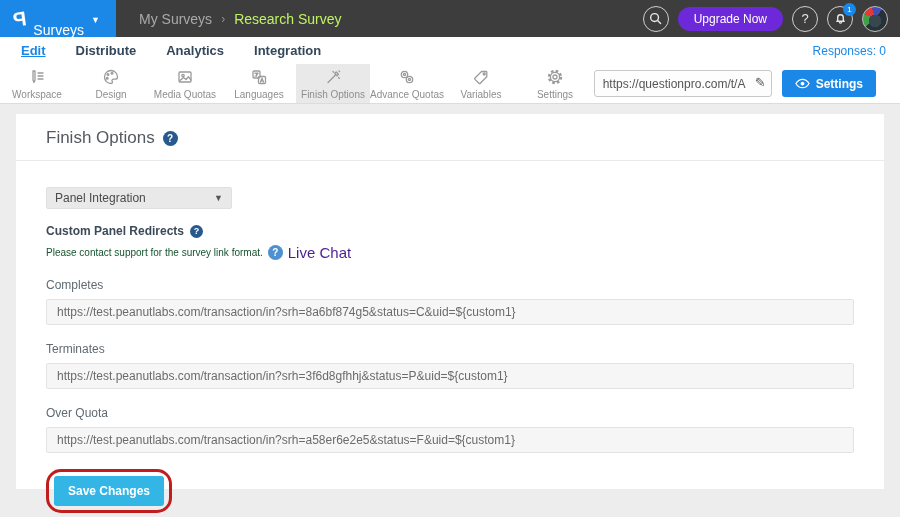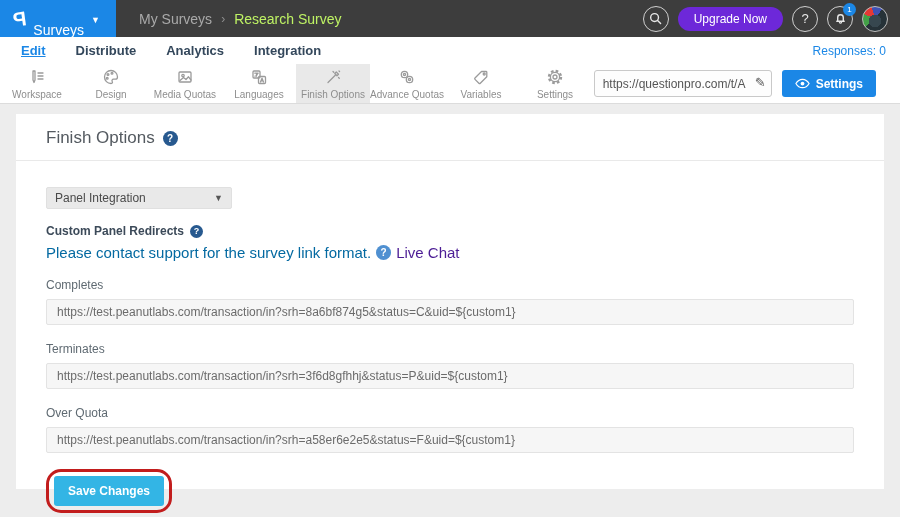--- a/index.html
+++ b/index.html
@@ -51,21 +51,21 @@
   .help-dot { width:15px; height:15px; border-radius:50%; background:#27598f; color:#fff; font-size:10px; font-weight:bold; display:flex; align-items:center; justify-content:center; cursor:pointer; }
   .help-dot.sm { width:13px; height:13px; font-size:9px; background:#27598f; }
   .card-body { padding:26px 30px 0 30px; }
 
   .select-box { width:186px; height:22px; background:#e9e9e9; border:1px solid #e0e0e0; border-radius:2px; display:flex; align-items:center; font-size:12px; color:#4a4a4a; padding:0 8px; cursor:pointer;gap:12px; }
   .select-box .sel-caret { margin-left:auto; font-size:9px; color:#555; }
 
   .section-head { display:flex; align-items:center; gap:6px; margin-top:15px; }
   .section-title { font-size:12px; font-weight:bold; color:#3c4a59; }
   .notice-row { display:flex; align-items:center; gap:5px; margin-top:6px; }
-  .notice { font-size:15px; color:#0369a1; }
+  .notice { font-size:10px; color:#14532d; }
   .chat-dot { width:15px; height:15px; border-radius:50%; background:#4f90d1; color:#fff; font-size:10px; font-weight:bold; display:flex; align-items:center; justify-content:center; cursor:pointer; }
   .livechat { font-size:15px; color:#4c1d95; text-decoration:none; cursor:pointer; }
 
   .field { margin-top:17px; }
   .field-label { font-size:12px; color:#5f6a72; display:block; margin-bottom:7px; }
   .field-input { width:100%; height:26px; background:#f6f6f6; border:1px solid #e3e3e3; border-radius:2px; font-size:12px; color:#6b6b6b; padding:0 10px; font-family:"Liberation Sans",sans-serif; }
 
   .save-zone { margin-top:16px; }
   .red-outline { display:inline-block; border:3px solid #c21d1d; border-radius:15px; padding:4px 5px; }
   .save-btn { background:#33b5e5; border:none; border-radius:3px; color:#fff; font-size:12px; font-weight:bold; padding:8px 14px; cursor:pointer; }

